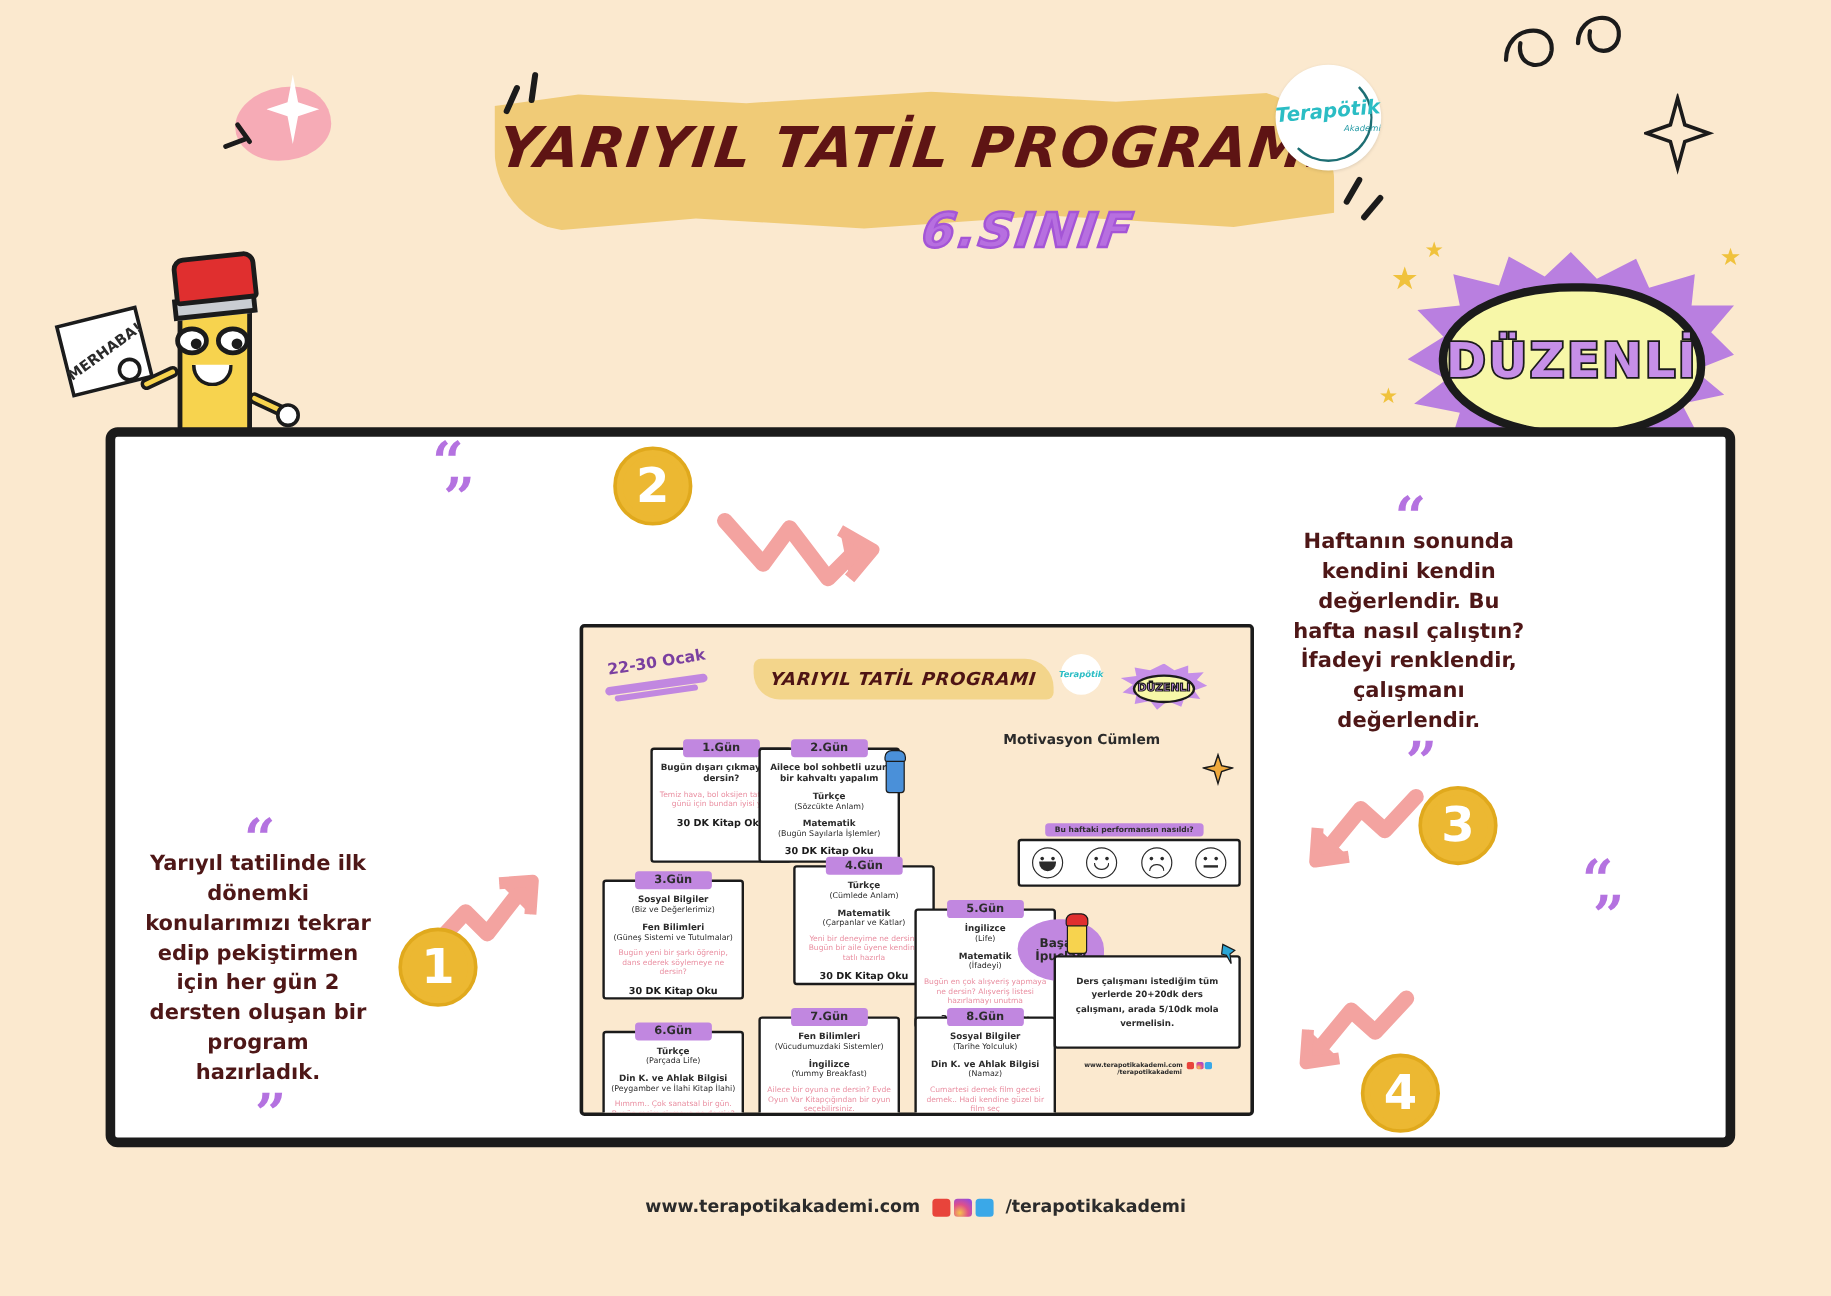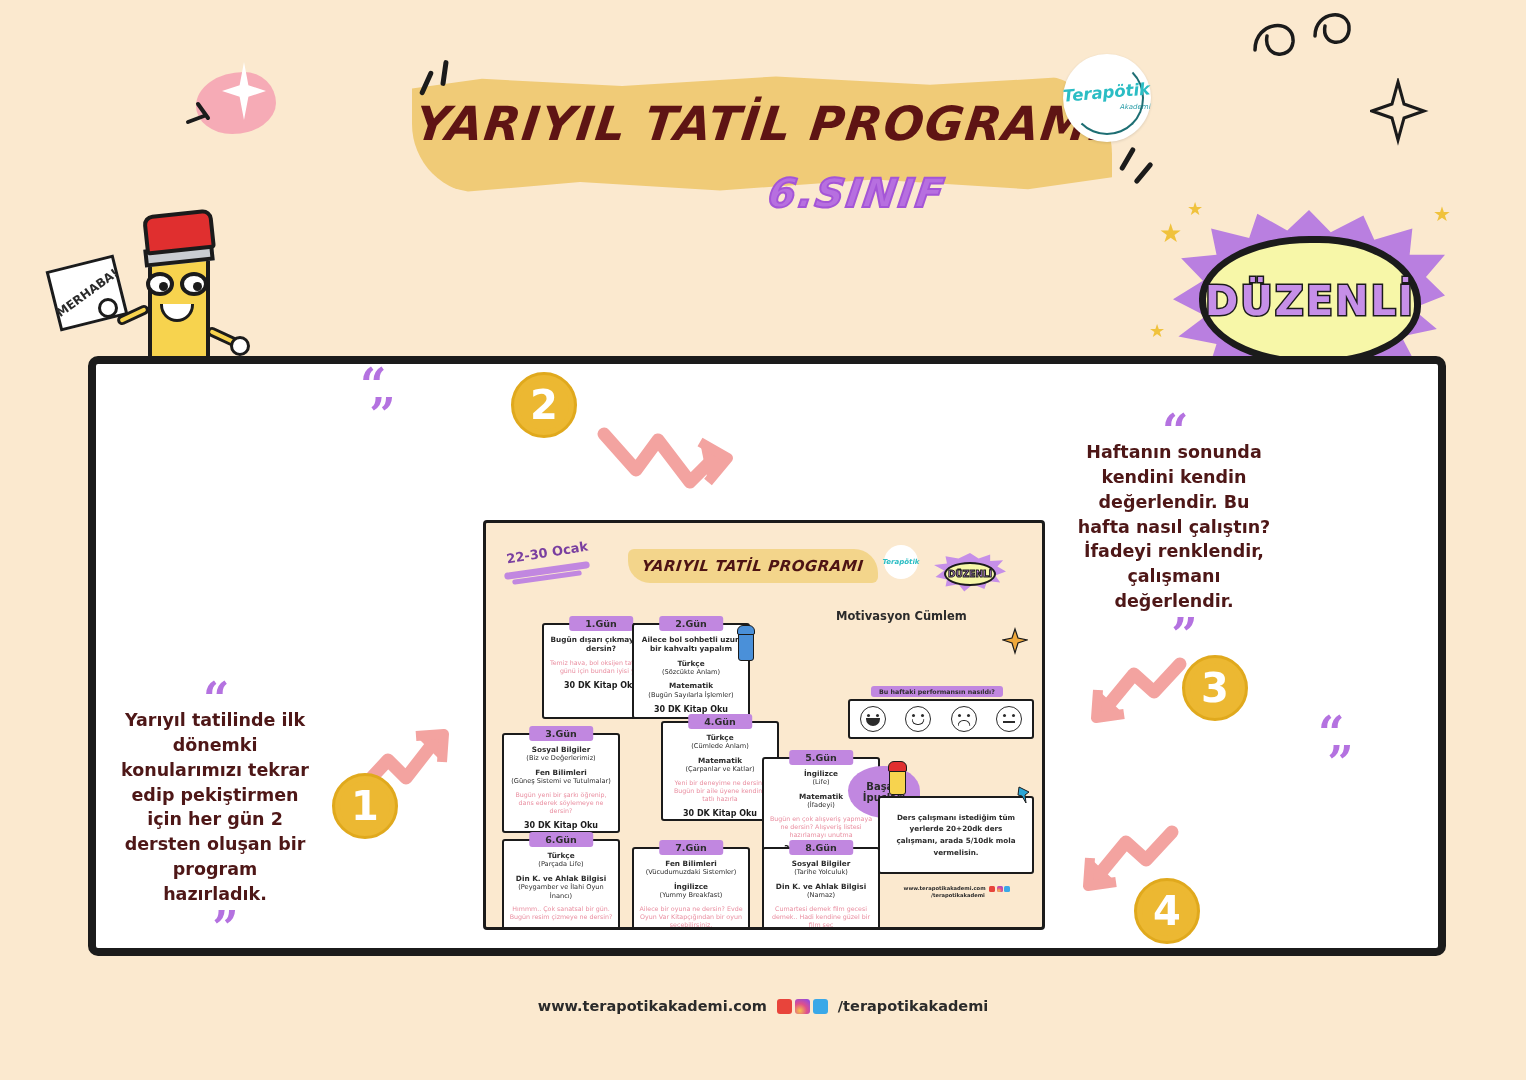--- a/index.html
+++ b/index.html
@@ -545,27 +545,27 @@
       <div class="day-tab">5.Gün</div>
       <div class="d-line">İngilizce</div>
       <div class="d-sub">(Life)</div>
       <div class="gap"></div>
       <div class="d-line">Matematik</div>
       <div class="d-sub">(İfadeyi)</div>
       <div class="d-note">Bugün en çok alışveriş yapmaya ne dersin? Alışveriş listesi hazırlamayı unutma</div>
       <div class="d-read">30 DK Kitap Oku</div>
     </div>
 
-    <div class="day-card" style="left:16px;top:316px;height:100px;">
+    <div class="day-card" style="left:16px;top:336px;height:100px;">
       <div class="day-tab">6.Gün</div>
       <div class="d-line">Türkçe</div>
       <div class="d-sub">(Parçada Life)</div>
       <div class="gap"></div>
       <div class="d-line">Din K. ve Ahlak Bilgisi</div>
-      <div class="d-sub">(Peygamber ve İlahi Oyun İnancı)</div>
+      <div class="d-sub">(Peygamber ve İlahi Kitap İlahi)</div>
       <div class="d-note">Hımmm.. Çok sanatsal bir gün. Bugün resim çizmeye ne dersin?</div>
 
     </div>
 
     <div class="day-card" style="left:146px;top:324px;height:100px;">
       <div class="day-tab">7.Gün</div>
       <div class="d-line">Fen Bilimleri</div>
       <div class="d-sub">(Vücudumuzdaki Sistemler)</div>
       <div class="gap"></div>
       <div class="d-line">İngilizce</div>

